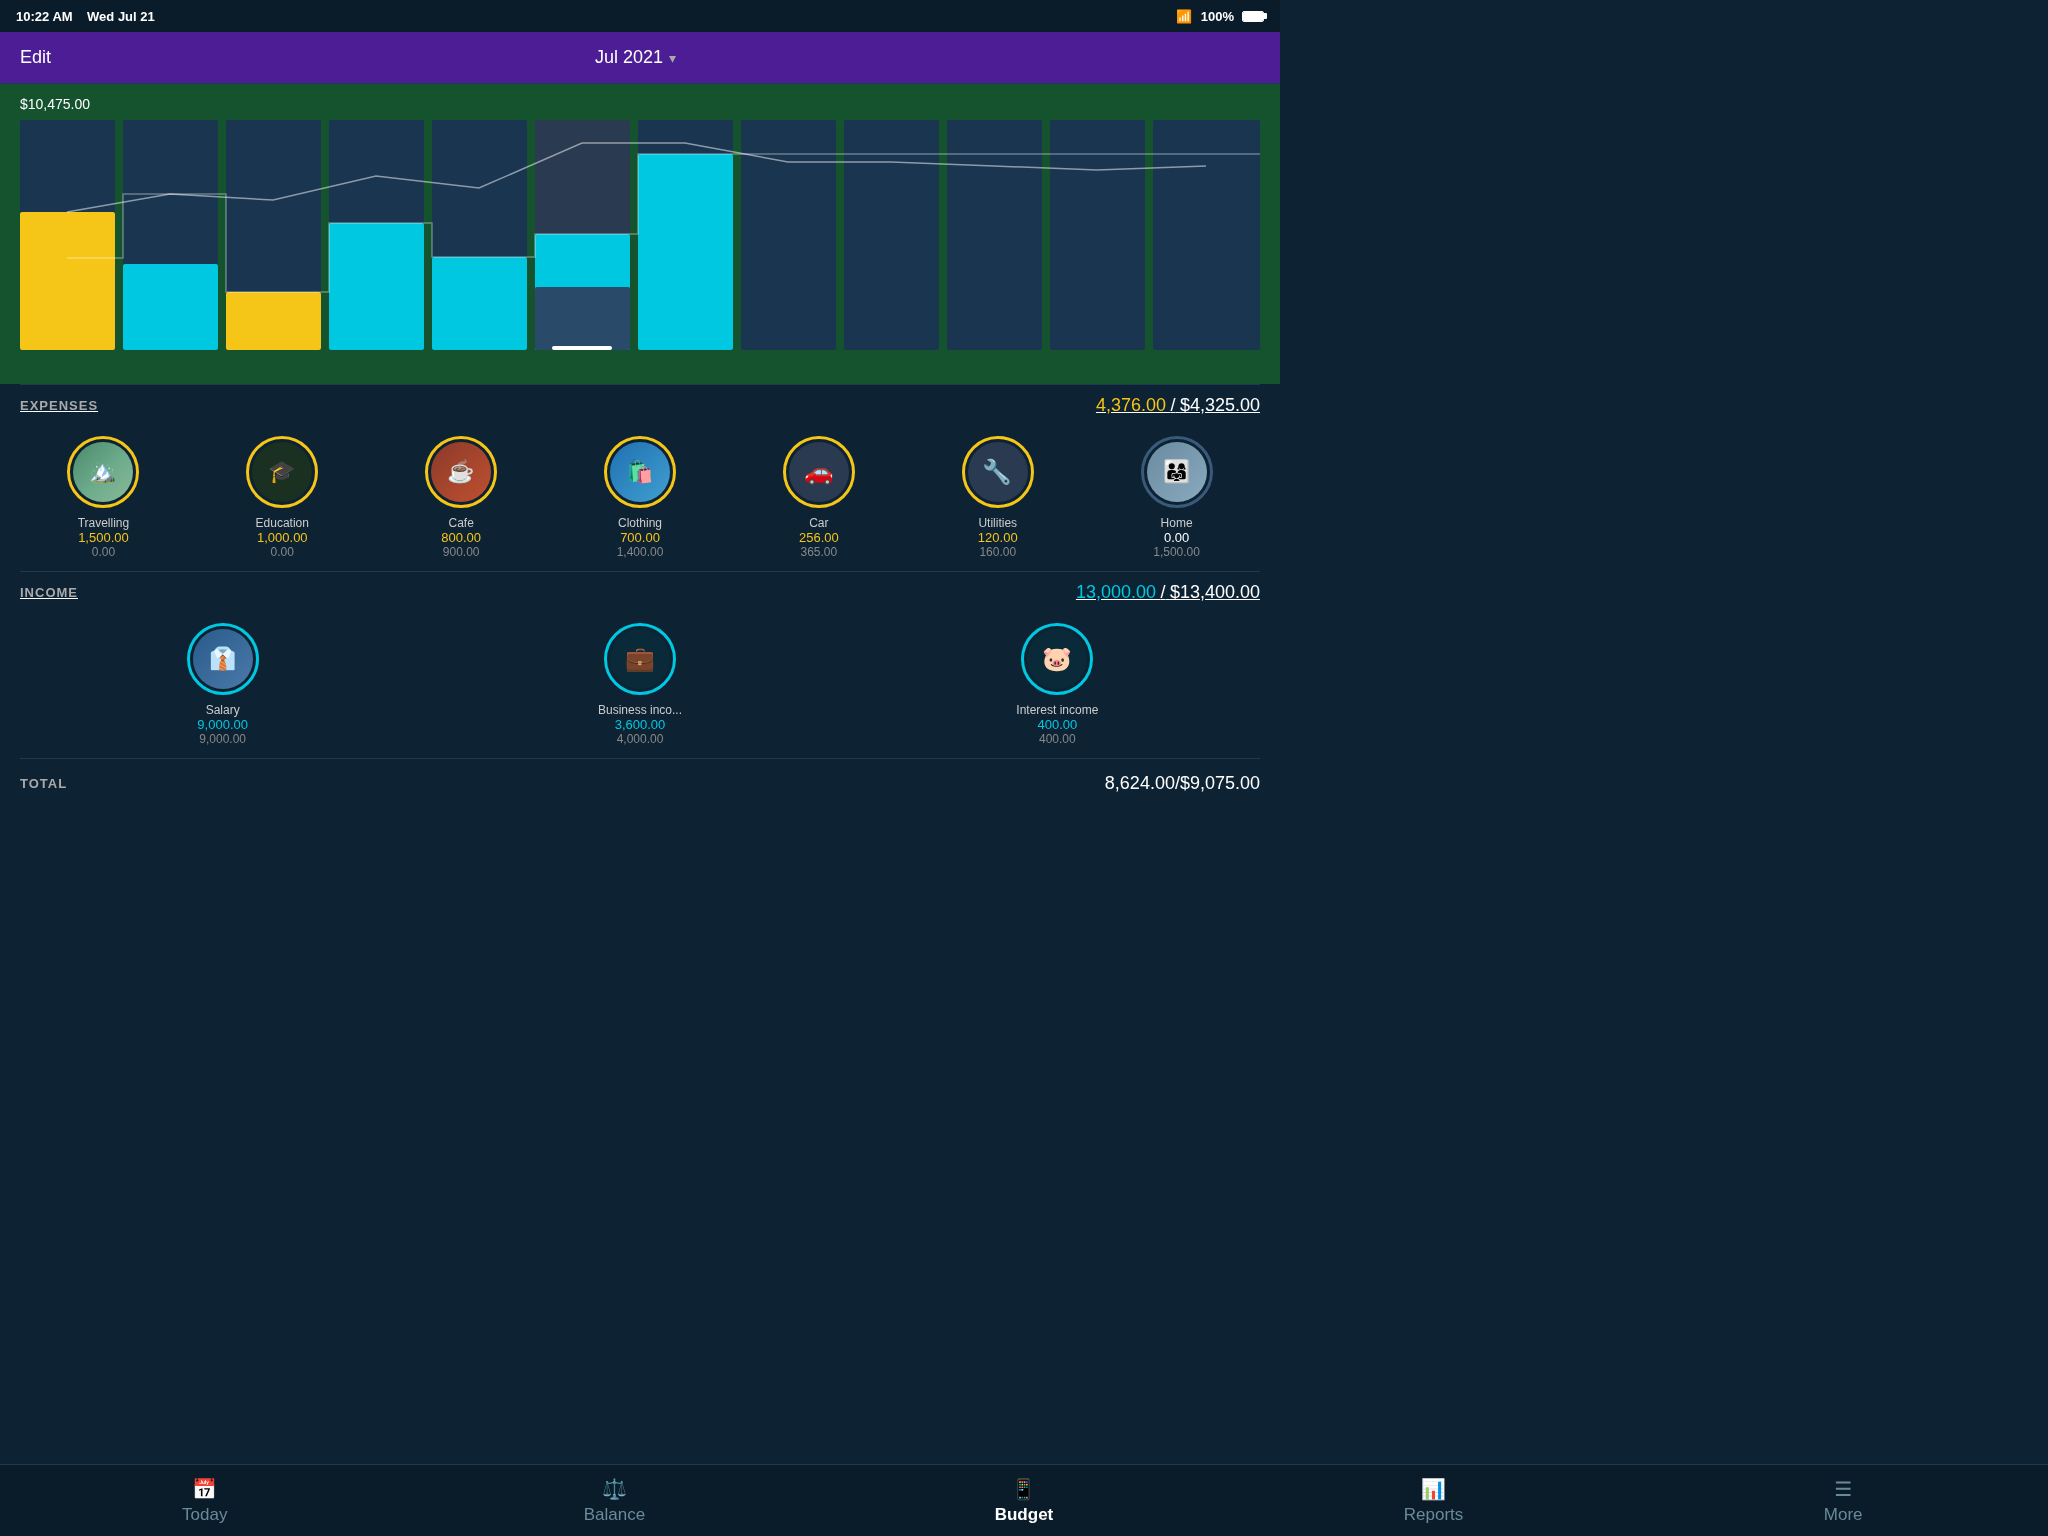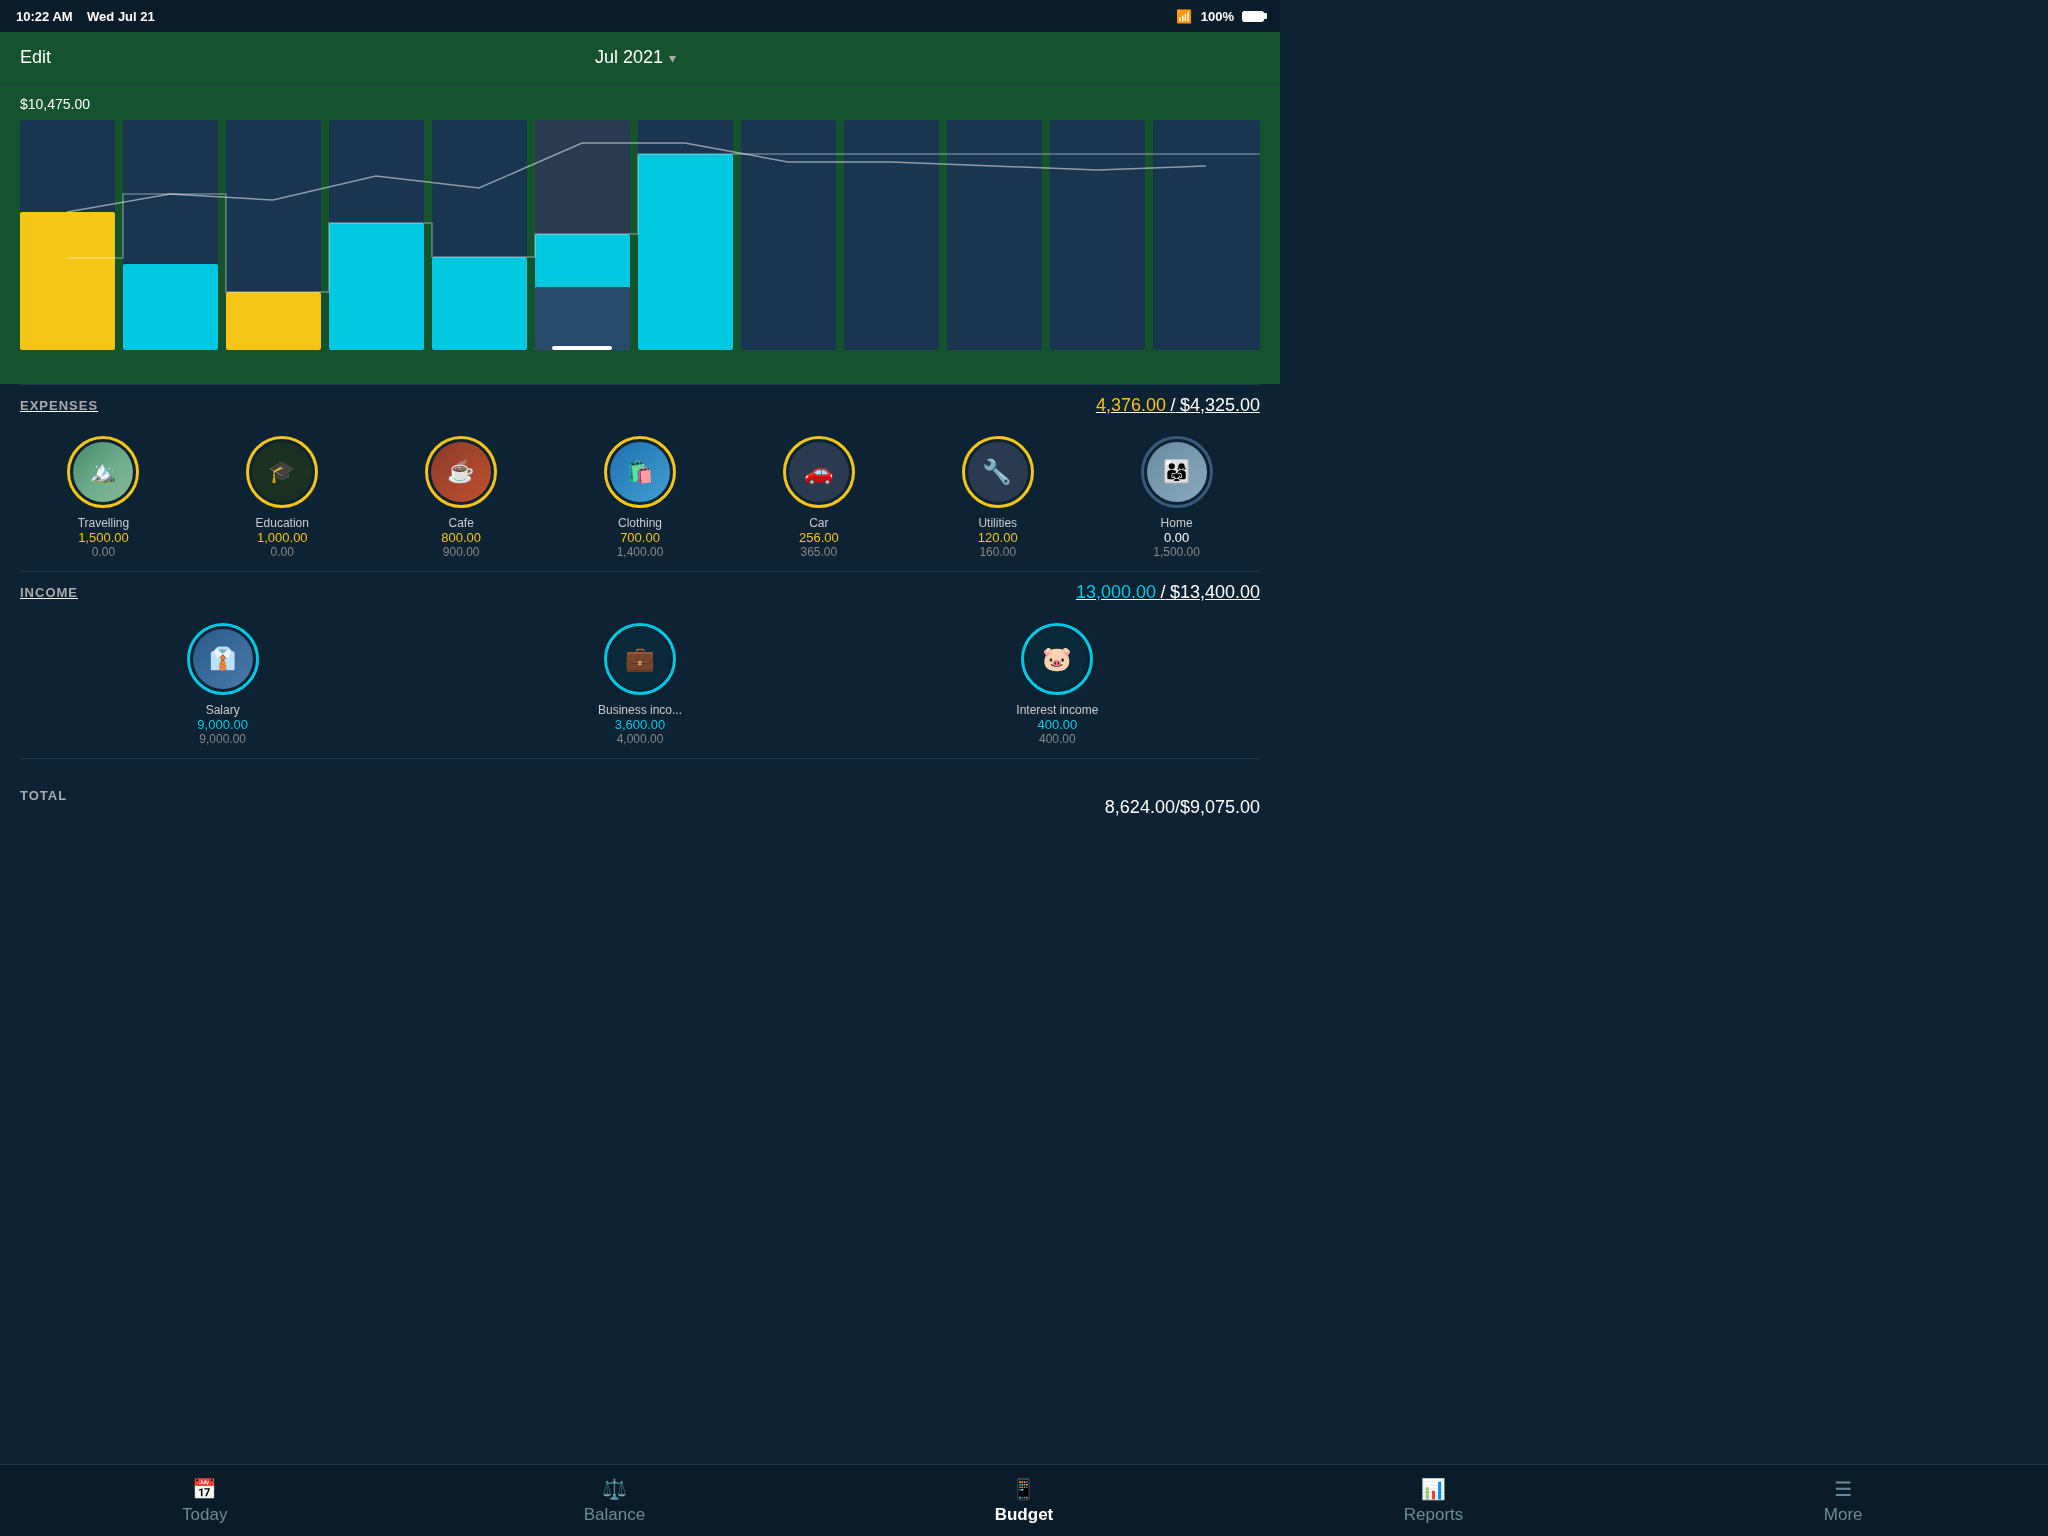--- a/index.html
+++ b/index.html
@@ -54,21 +54,21 @@
       background: #fff;
       border-radius: 1px;
     }
 
     
     .header {
       display: flex;
       justify-content: space-between;
       align-items: center;
       padding: 10px 20px;
-      background: #14532d;
+      background: #4c1d95;
       border-bottom: 1px solid #1e3a50;
       height: 52px;
     }
     .edit-btn {
       font-size: 18px;
       font-weight: 400;
       color: #fff;
       cursor: pointer;
     }
     .month-selector {
@@ -241,21 +241,20 @@
     }
     .total-label {
       font-size: 13px;
       font-weight: 600;
       color: #aaa;
       letter-spacing: 1px;
     }
     .total-amount {
       font-size: 18px;
       color: #fff;
-      margin-top: 24px;
     }
 
     
     .tab-bar {
       position: fixed;
       bottom: 0;
       left: 0;
       right: 0;
       height: 72px;
       background: #0a1c2a;

